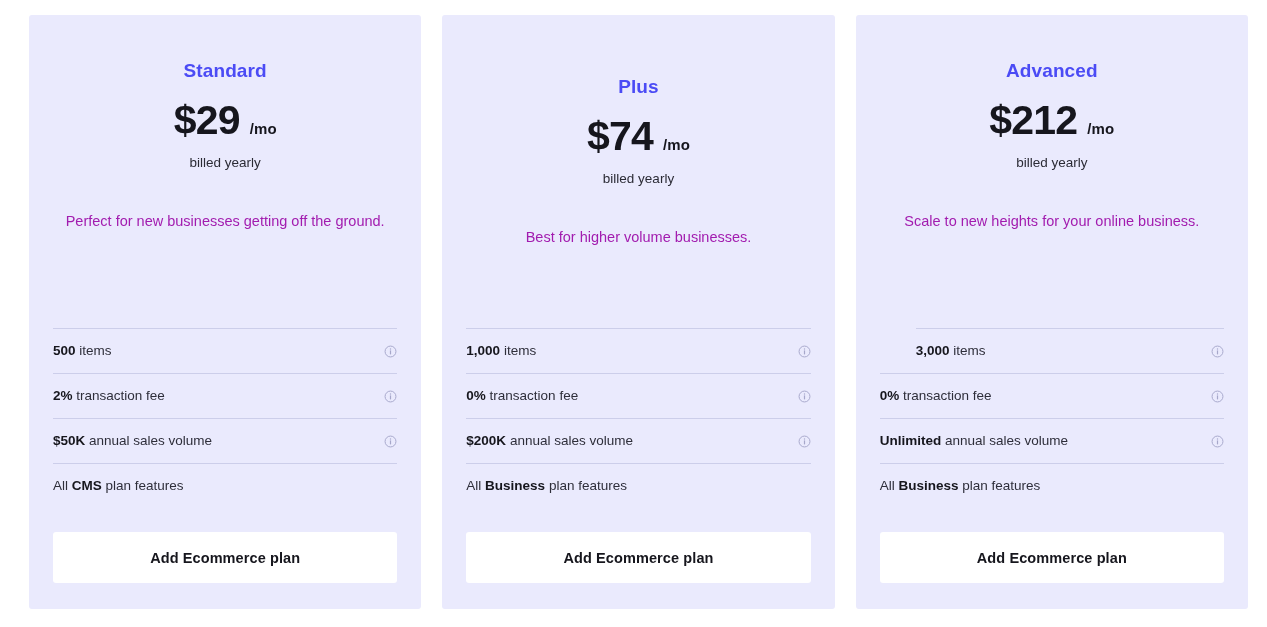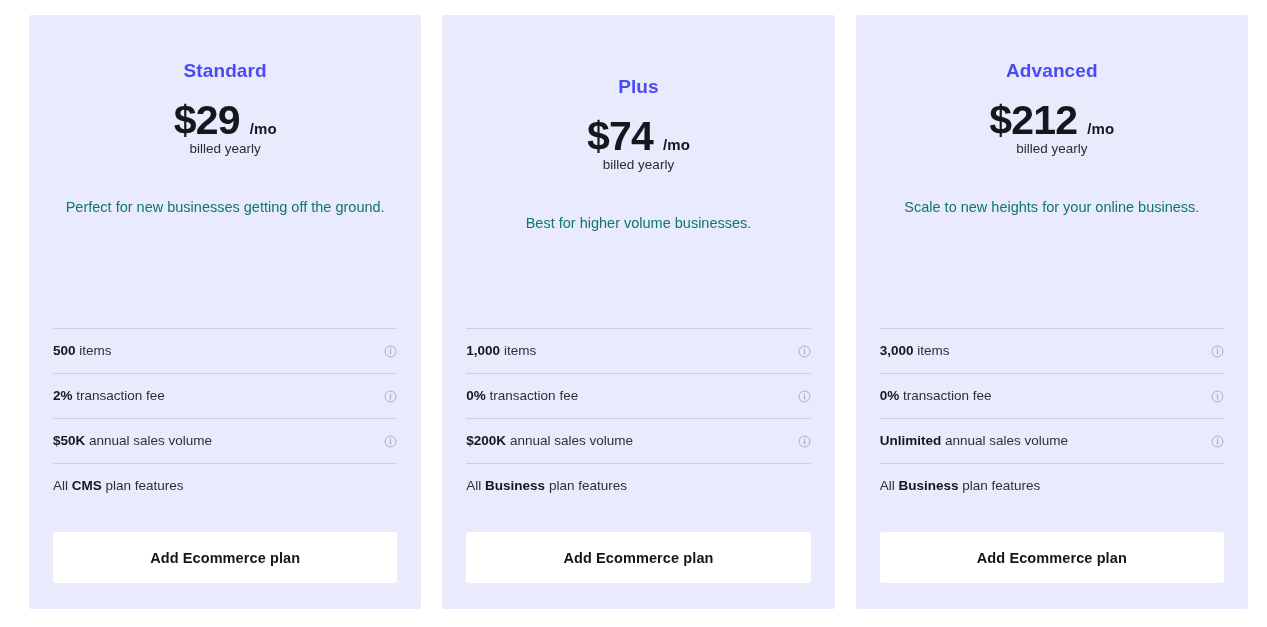--- a/index.html
+++ b/index.html
@@ -61,31 +61,32 @@
     letter-spacing: -0.8px;
     line-height: 1;
   }
   .price-period {
     font-size: 15px;
     font-weight: 700;
     color: #16161d;
     letter-spacing: 0.1px;
   }
   .billing-note {
+    margin-top: 14px;
     font-size: 13.5px;
     color: #2b2b35;
     line-height: 1.2;
   }
 
   .plan-description {
     margin-top: 37px;
     text-align: center;
     font-size: 14.5px;
     line-height: 1.85;
-    color: #0f766e;
+    color: #a21caf;
     padding: 0 6px;
   }
 
   .feature-spacer {
     flex: 1 1 auto;
     min-height: 24px;
   }
 
   
   .feature-list {
@@ -235,21 +236,21 @@
       <div class="plan-name" style="color: rgb(75, 75, 245);">Advanced</div>
       <div class="price-row">
         <span class="price-amount">$212</span>
         <span class="price-period">/mo</span>
       </div>
       <div class="billing-note">billed yearly</div>
     </div>
     <div class="plan-description">Scale to new heights for your online business.</div>
     <div class="feature-spacer"></div>
     <div class="feature-list">
-        <div class="feature-row" style="border-top-color: rgb(204, 206, 234);">
+        <div class="feature-row" style="border-top-color: rgb(204, 206, 234); margin-left: 36px;">
           <span class="feature-text"><b>3,000</b> items</span>
           <svg class="info-icon" viewBox="0 0 16 16">
             <circle cx="8" cy="8" r="6.7" fill="none" stroke="#9b9cc2" stroke-width="1.2"></circle>
             <circle cx="8" cy="4.9" r="0.85" fill="#9b9cc2"></circle>
             <rect x="7.25" y="6.6" width="1.5" height="5" rx="0.6" fill="#9b9cc2"></rect>
           </svg>
         </div>
         <div class="feature-row" style="border-top-color: rgb(204, 206, 234);">
           <span class="feature-text"><b>0%</b> transaction fee</span>
           <svg class="info-icon" viewBox="0 0 16 16">

